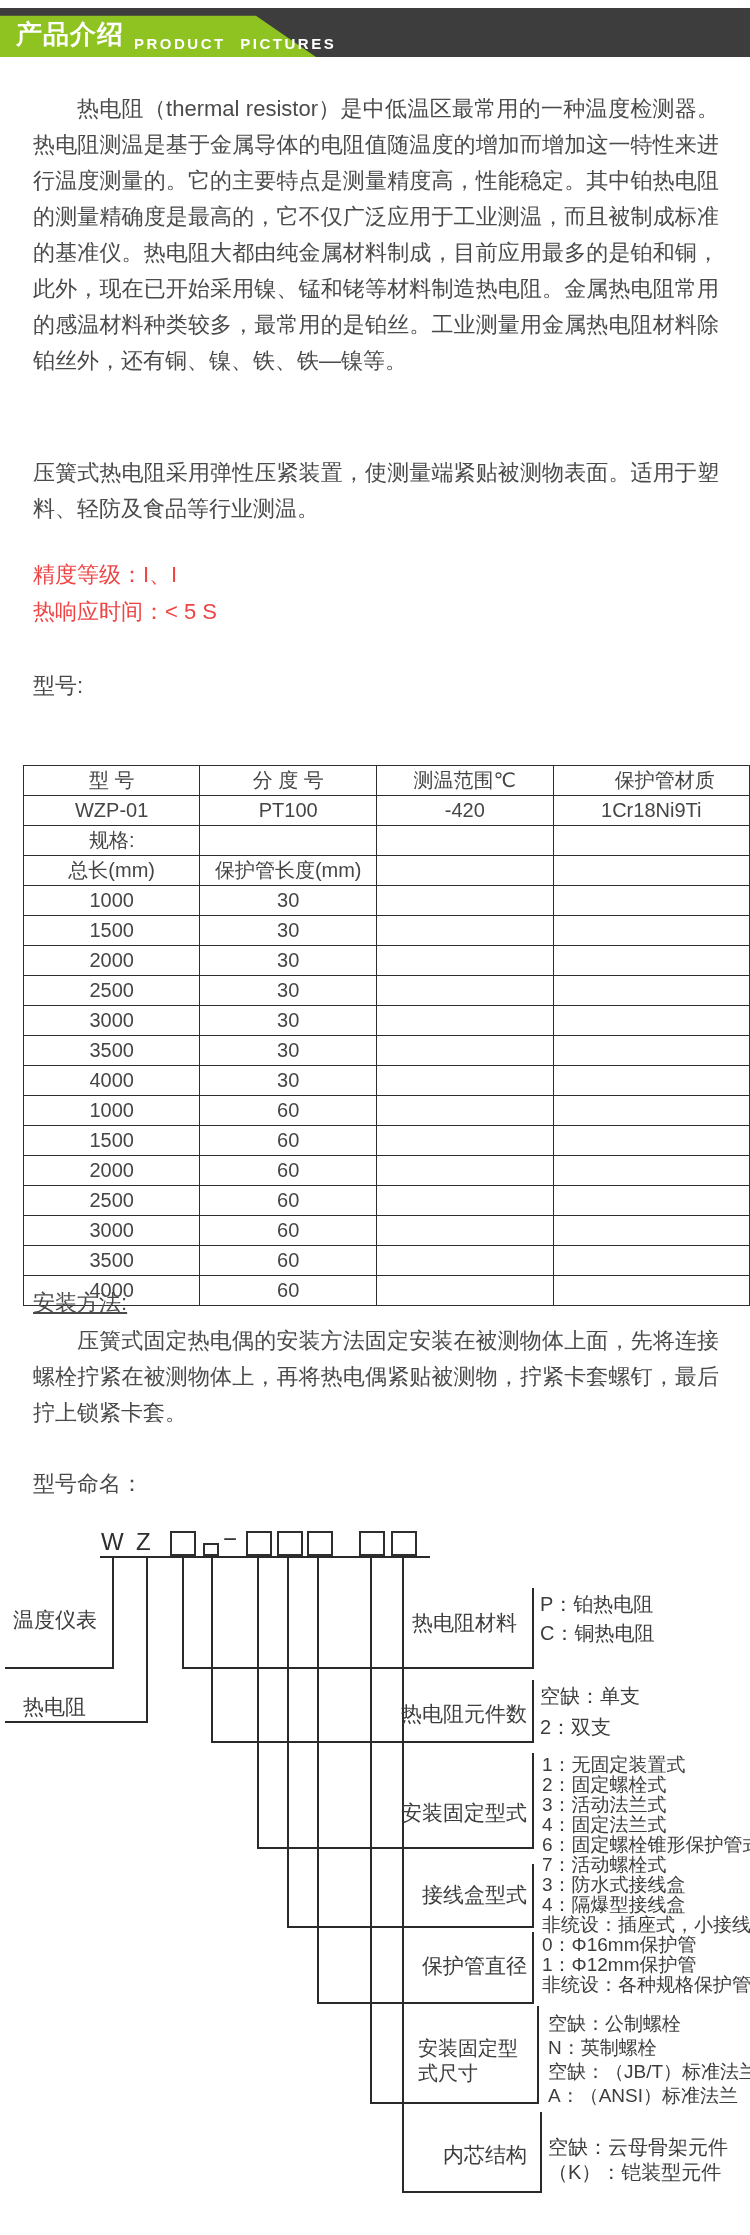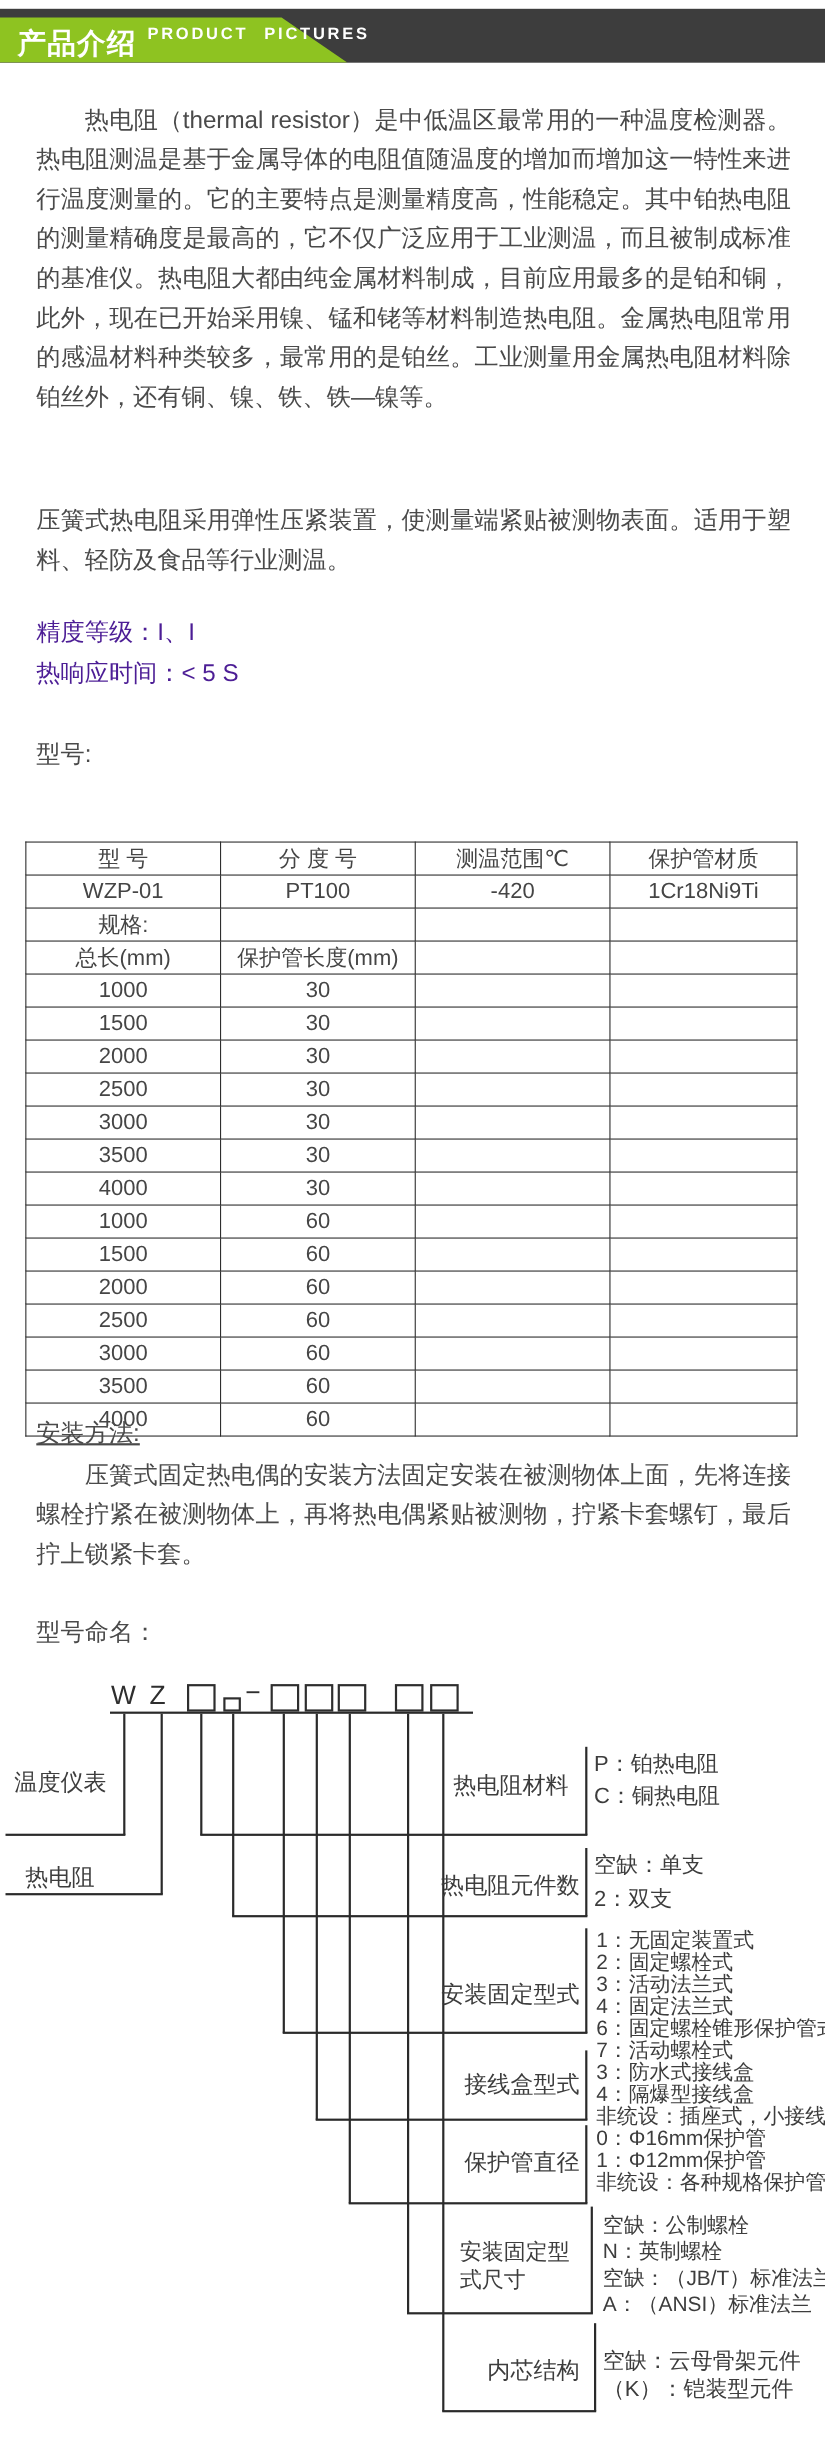--- a/index.html
+++ b/index.html
@@ -2,27 +2,27 @@
 <html><head>
 <meta charset="utf-8">
 <style>
   html,body{margin:0;padding:0;background:#ffffff;}
   body{font-family:"Liberation Sans","DejaVu Sans",sans-serif;}
   #page{position:relative;width:750px;height:2235px;margin:0 auto;background:#fff;overflow:hidden;color:#4a4a4a;}
   
   .topbar{position:absolute;left:0;top:8px;width:750px;height:49px;}
   .greenband{position:absolute;left:0;top:8px;width:316px;height:49px;
     clip-path:polygon(0 16%,81% 16%,100% 100%,0 100%);}
-  .headtext{position:absolute;left:16px;top:22px;height:30px;display:flex;align-items:flex-start;gap:10px;color:#fff;}
+  .headtext{position:absolute;left:16px;top:22px;height:30px;display:flex;align-items:flex-end;gap:10px;color:#fff;}
   .title-cn{font-size:26px;font-weight:bold;letter-spacing:1px;}
   .title-en{font-size:15px;font-weight:bold;letter-spacing:2.5px;word-spacing:8px;}
   
   .para{position:absolute;left:33px;width:686px;font-size:22px;line-height:36px;text-align:justify;color:#4a4a4a;}
   .indent{text-indent:2em;}
-  .specline{position:absolute;left:33px;font-size:22px;line-height:37px;color:#4c1d95;}
+  .specline{position:absolute;left:33px;font-size:22px;line-height:37px;color:#ef4444;}
   .heading{position:absolute;left:33px;font-size:22px;color:#4a4a4a;}
   
   table.spec{position:absolute;left:23px;top:723px;border-collapse:collapse;table-layout:fixed;margin-top:42px;}
   table.spec td{border:1px solid #2e2e2e;height:29px;text-align:center;vertical-align:middle;
     font-size:20px;color:#454545;padding:0;overflow:hidden;white-space:nowrap;}
   
   #diagram{position:absolute;left:0;top:1495px;width:750px;height:740px;}
   .dln{position:absolute;background:#2a2a2a;}
   .fchar{position:absolute;font-size:24px;color:#2e2e2e;top:33px;}
   .fbox{position:absolute;top:36px;width:22px;height:21px;border:2px solid #2e2e2e;background:#fff;}
@@ -51,21 +51,21 @@
   <div class="specline" style="top:593px;">热响应时间：&lt; 5 S</div>
 
   <div class="heading" style="top:671px;">型号:</div>
 
   <table class="spec">
     <tbody>
         <tr>
       <td style="width:176px;">型 号</td>
       <td style="width:176px;">分 度 号</td>
       <td style="width:176px;">测温范围℃</td>
-      <td style="width:169px;">保护管材质</td>
+      <td style="width:169px;padding-left:27px;">保护管材质</td>
     </tr>
     <tr>
           <td>WZP-01</td>
           <td>PT100</td>
           <td>-420</td>
           <td>1Cr18Ni9Ti</td>
         </tr>
     <tr>
           <td>规格:</td>
           <td></td>

